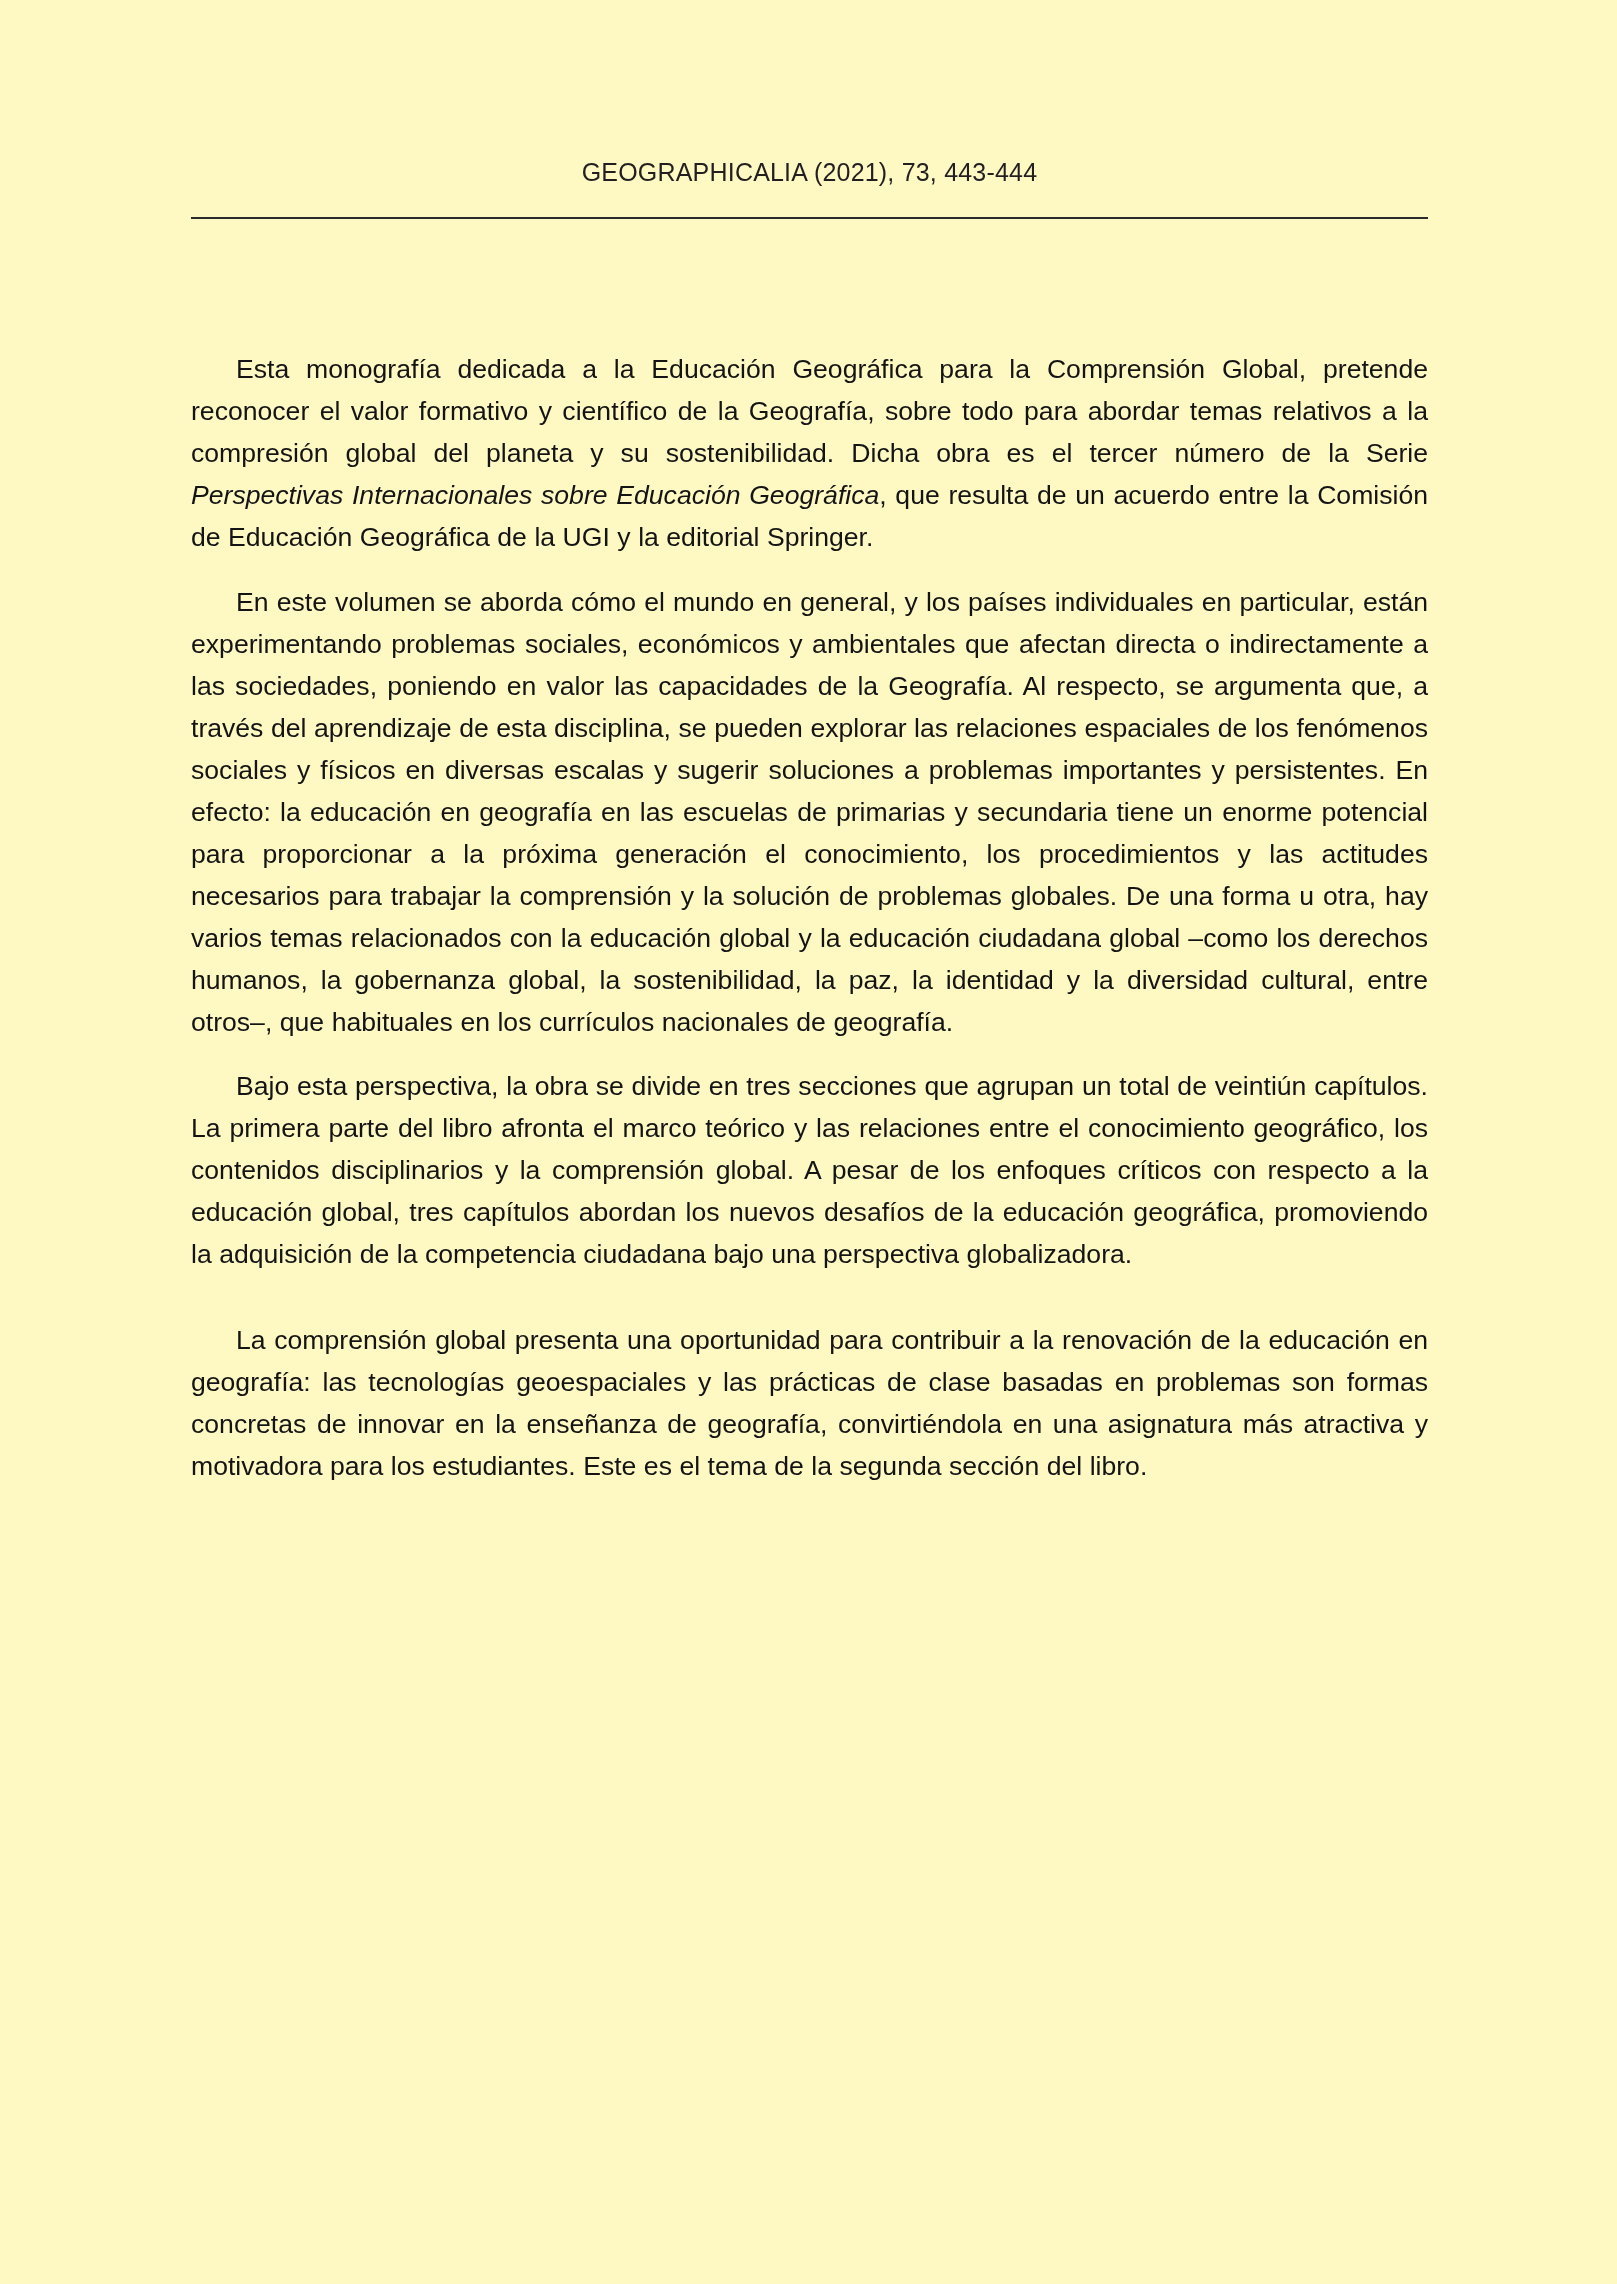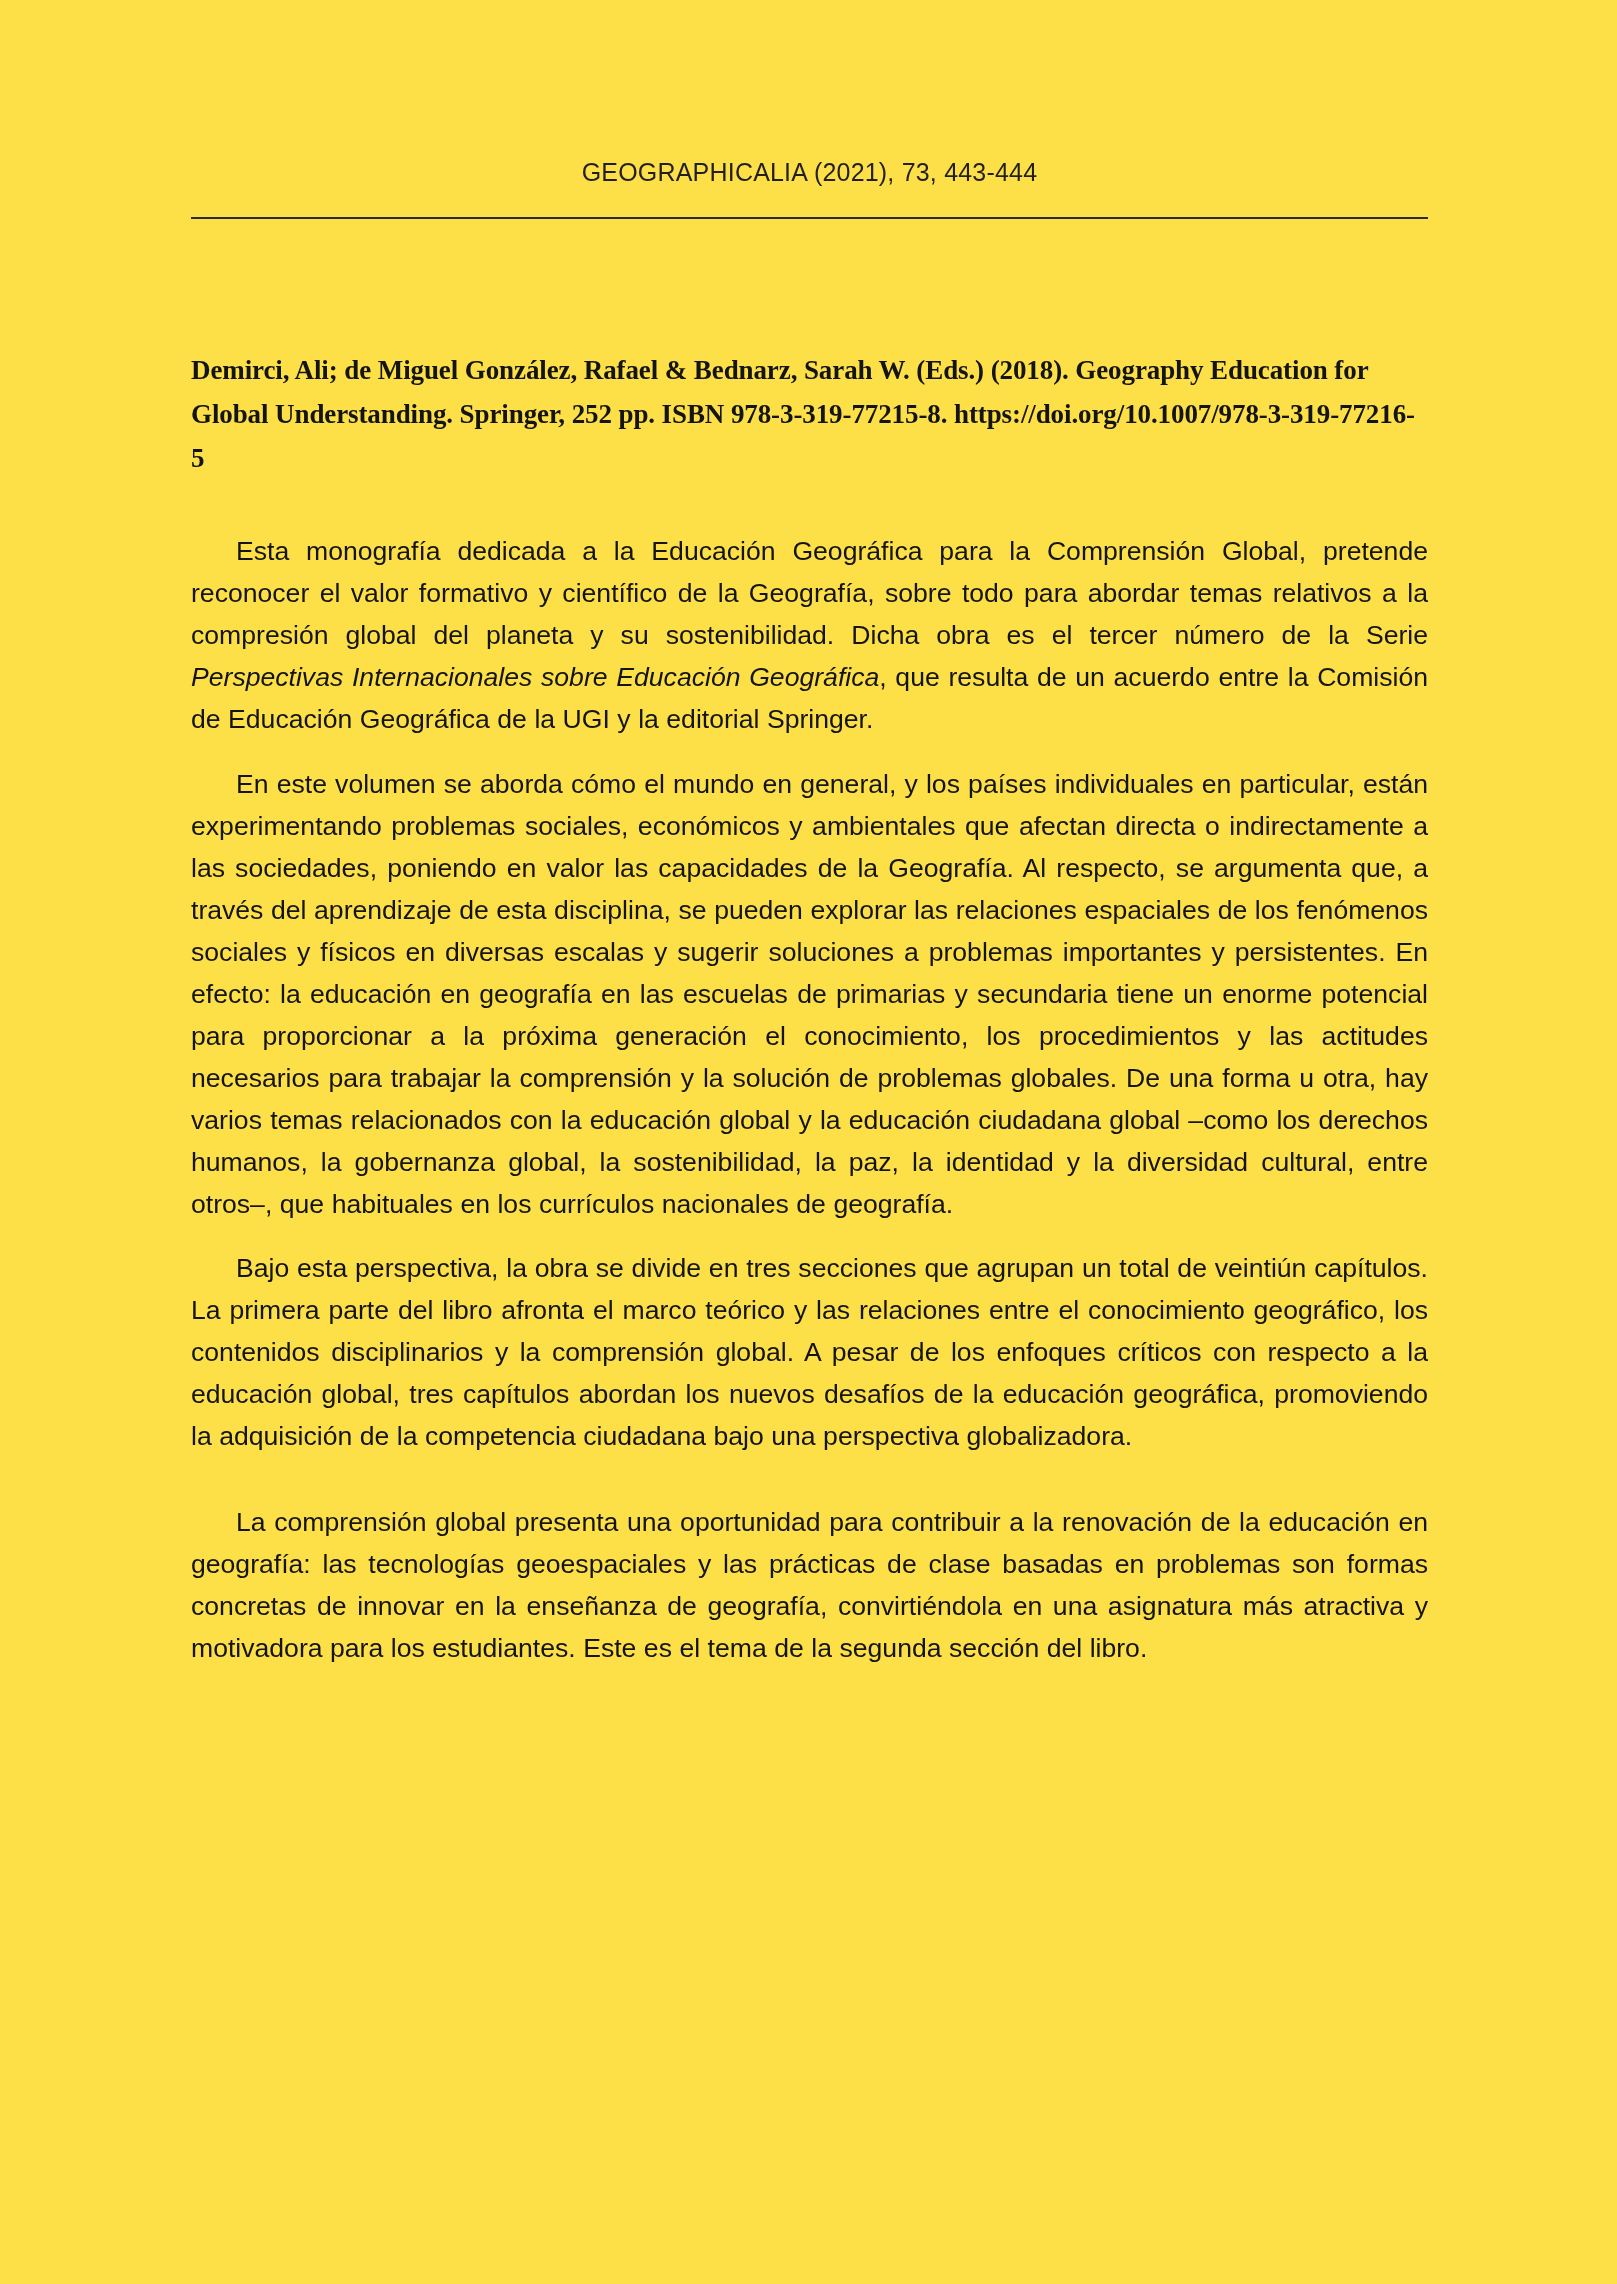--- a/index.html
+++ b/index.html
@@ -15,21 +15,21 @@
     position: relative;
     overflow: hidden;
   }
 
   .page {
     position: absolute;
     left: 0;
     top: 0;
     width: 1618px;
     height: 2284px;
-    background: #fde047;
+    background: #fef9c3;
   }
 
   
   .running-head {
     position: absolute;
     left: 191px;
     top: 158px;
     width: 1237px;
     text-align: center;
     font-family: "Liberation Sans", sans-serif;
@@ -105,21 +105,20 @@
 <body>
 
 <div class="page">
 
   <div class="running-head">GEOGRAPHICALIA (2021), 73, 443-444</div>
 
   <div class="head-rule"></div>
 
   <div class="content">
 
-    <p class="citation">Demirci, Ali; de Miguel González, Rafael &amp; Bednarz, Sarah W. (Eds.) (2018). Geography Education for Global Understanding. Springer, 252 pp. ISBN 978-3-319-77215-8. https://doi.org/10.1007/978-3-319-77216-5</p>
 
     <p class="body-par"><span>Esta monografía dedicada a la Educación Geográfica para la Comprensión Global, pretende reconocer el valor formativo y científico de la Geografía, sobre todo para abordar temas relativos a la compresión global del planeta y su sostenibilidad. Dicha obra es el tercer número de la Serie </span><span class="series-title">Perspectivas Internacionales sobre Educación Geográfica</span><span>, que resulta de un acuerdo entre la Comisión de Educación Geográfica de la UGI y la editorial Springer.</span></p>
 
     <p class="body-par">En este volumen se aborda cómo el mundo en general, y los países individuales en particular, están experimentando problemas sociales, económicos y ambientales que afectan directa o indirectamente a las sociedades, poniendo en valor las capacidades de la Geografía. Al respecto, se argumenta que, a través del aprendizaje de esta disciplina, se pueden explorar las relaciones espaciales de los fenómenos sociales y físicos en diversas escalas y sugerir soluciones a problemas importantes y persistentes. En efecto: la educación en geografía en las escuelas de primarias y secundaria tiene un enorme potencial para proporcionar a la próxima generación el conocimiento, los procedimientos y las actitudes necesarios para trabajar la comprensión y la solución de problemas globales. De una forma u otra, hay varios temas relacionados con la educación global y la educación ciudadana global –como los derechos humanos, la gobernanza global, la sostenibilidad, la paz, la identidad y la diversidad cultural, entre otros–, que habituales en los currículos nacionales de geografía.</p>
 
     <p class="body-par">Bajo esta perspectiva, la obra se divide en tres secciones que agrupan un total de veintiún capítulos. La primera parte del libro afronta el marco teórico y las relaciones entre el conocimiento geográfico, los contenidos disciplinarios y la comprensión global. A pesar de los enfoques críticos con respecto a la educación global, tres capítulos abordan los nuevos desafíos de la educación geográfica, promoviendo la adquisición de la competencia ciudadana bajo una perspectiva globalizadora.</p>
 
     <p class="body-par">La comprensión global presenta una oportunidad para contribuir a la renovación de la educación en geografía: las tecnologías geoespaciales y las prácticas de clase basadas en problemas son formas concretas de innovar en la enseñanza de geografía, convirtiéndola en una asignatura más atractiva y motivadora para los estudiantes. Este es el tema de la segunda sección del libro.</p>
 
   </div>

